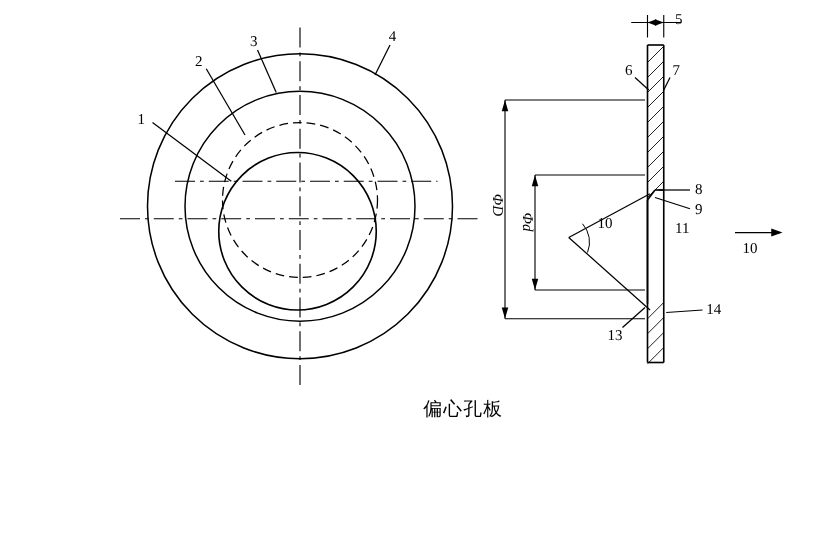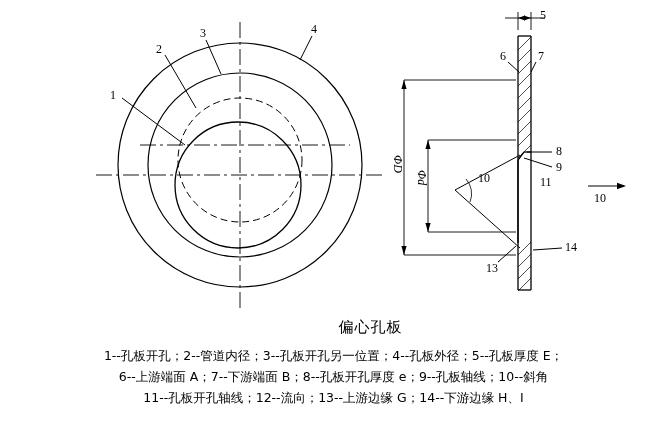--- a/index.html
+++ b/index.html
@@ -186,19 +186,14 @@
   <div class="lbl" style="left:492px; top:176px;margin-left:48px;">11</div>
   <div class="lbl" style="left:594px; top:192px;">10</div>
   <div class="lbl" style="left:486px; top:262px;text-align:center;">13</div>
   <div class="lbl" style="left:565px; top:241px;">14</div>
 
   <div class="vert" style="left:392px; top:155px;">ΦD</div>
   <div class="vert" style="left:416px; top:170px;">Φd</div>
 
   <div class="caption-title">偏心孔板</div>
 
-  <div class="legend">
-    <div>1--孔板开孔；2--管道内径；3--孔板开孔另一位置；4--孔板外径；5--孔板厚度 E；</div>
-    <div>6--上游端面 A；7--下游端面 B；8--孔板开孔厚度 e；9--孔板轴线；10--斜角</div>
-    <div>11--孔板开孔轴线；12--流向；13--上游边缘 G；14--下游边缘 H、I</div>
-  </div>
 
 </div>
 
 </body></html>

